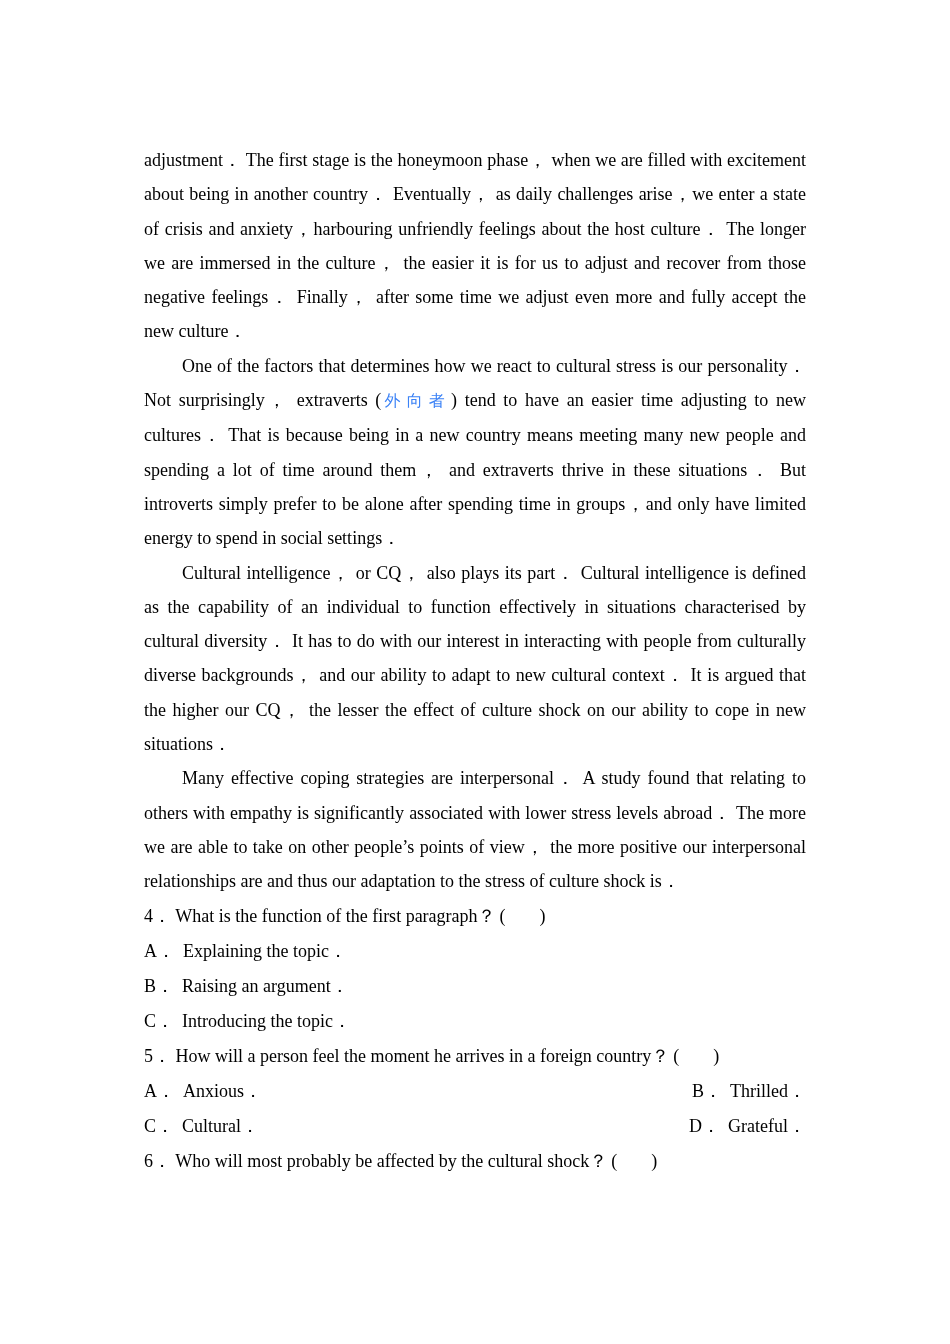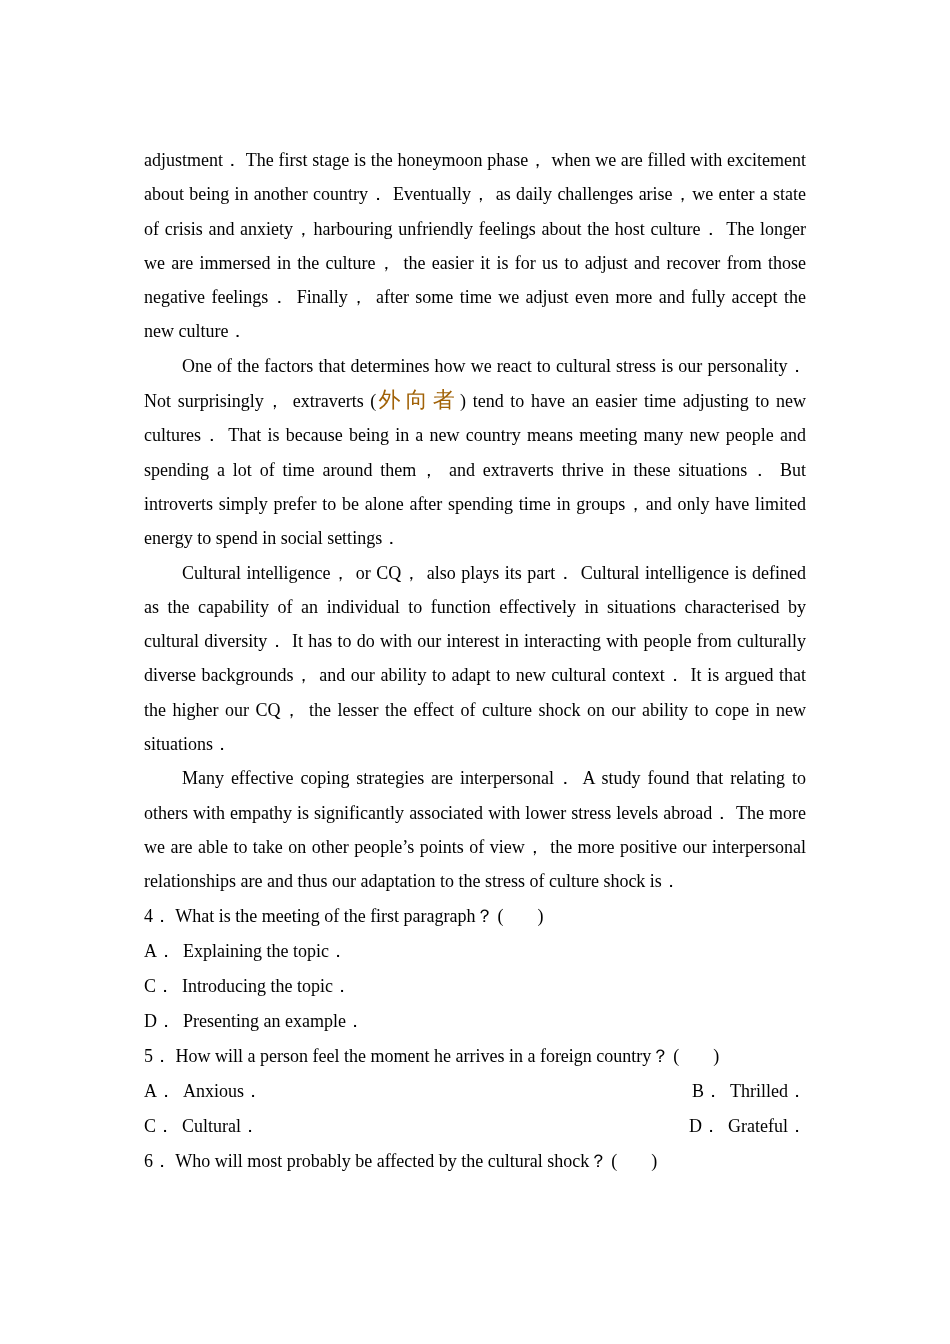--- a/index.html
+++ b/index.html
@@ -64,22 +64,22 @@
     }
     .opt-row .opt.half {
       width: 301px;
     }
     .opt-letter {
       display: inline-block;
       margin-right: 8px;
     }
     .cjk {
       font-family: "DejaVu Sans", sans-serif;
-      font-size: 22px;
-      color: #a16207;
+      font-size: 16px;
+      color: #3b82f6;
       letter-spacing: 3px;
     }
   </style>
 </head>
 <body>
 
 <div class="page">
 
   <section>
     <p class="para">adjustment． The first stage is the honeymoon phase， when we are filled with excitement about being in another country． Eventually， as daily challenges arise，we enter a state of crisis and anxiety，harbouring unfriendly feelings about the host culture． The longer we are immersed in the culture， the easier it is for us to adjust and recover from those negative feelings． Finally， after some time we adjust even more and fully accept the new culture．</p>
@@ -89,25 +89,25 @@
     <p class="para indent">Cultural intelligence， or CQ， also plays its part． Cultural intelligence is defined as the capability of an individual to function effectively in situations characterised by cultural diversity． It has to do with our interest in interacting with people from culturally diverse backgrounds， and our ability to adapt to new cultural context． It is argued that the higher our CQ， the lesser the effect of culture shock on our ability to cope in new situations．</p>
 
     <p class="para indent">Many effective coping strategies are interpersonal． A study found that relating to others with empathy is significantly associated with lower stress levels abroad． The more we are able to take on other people’s points of view， the more positive our interpersonal relationships are and thus our adaptation to the stress of culture shock is．</p>
   </section>
 
   <section class="questions">
 
     <div>
       <p class="q-line">
         <span class="q-num">4．</span>
-        <span>What is the meeting of the first paragraph？</span><span class="q-paren"><span>(</span><span class="gap"></span><span>)</span></span>
+        <span>What is the function of the first paragraph？</span><span class="q-paren"><span>(</span><span class="gap"></span><span>)</span></span>
       </p>
       <p class="q-line"><span class="opt-letter">A．</span><span>Explaining the topic．</span></p>
+      <p class="q-line"><span class="opt-letter">B．</span><span>Raising an argument．</span></p>
       <p class="q-line"><span class="opt-letter">C．</span><span>Introducing the topic．</span></p>
-      <p class="q-line"><span class="opt-letter">D．</span><span>Presenting an example．</span></p>
     </div>
 
     <div>
       <p class="q-line">
         <span class="q-num">5．</span>
         <span>How will a person feel the moment he arrives in a foreign country？</span><span class="q-paren"><span>(</span><span class="gap"></span><span>)</span></span>
       </p>
       <div class="opt-row">
         <span class="opt half"><span class="opt-letter">A．</span><span>Anxious．</span></span>
         <span class="opt"><span class="opt-letter">B．</span><span>Thrilled．</span></span>

